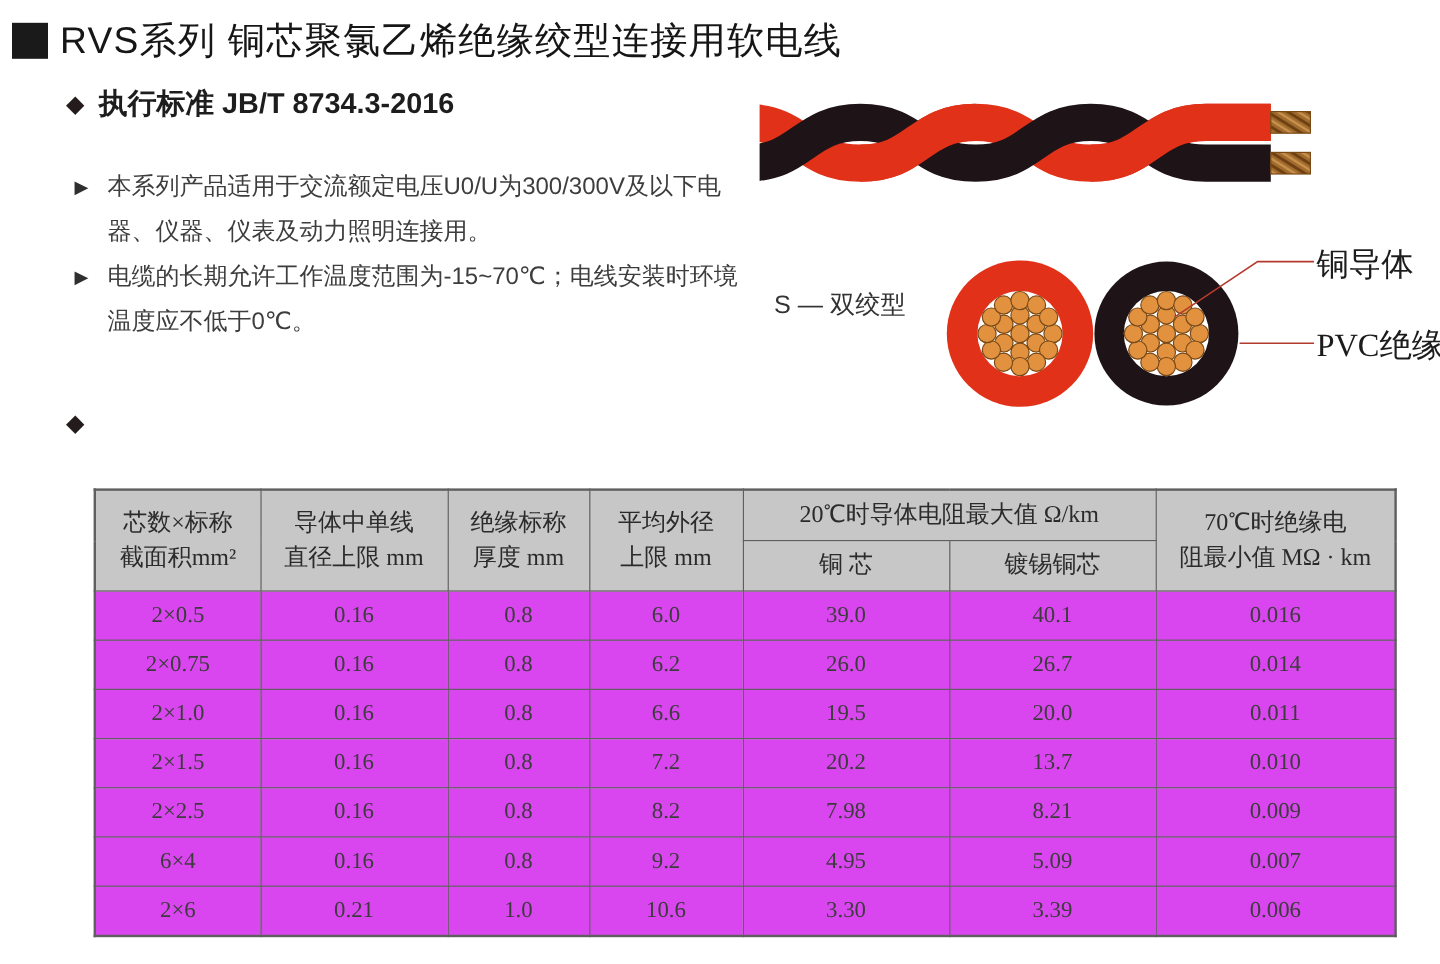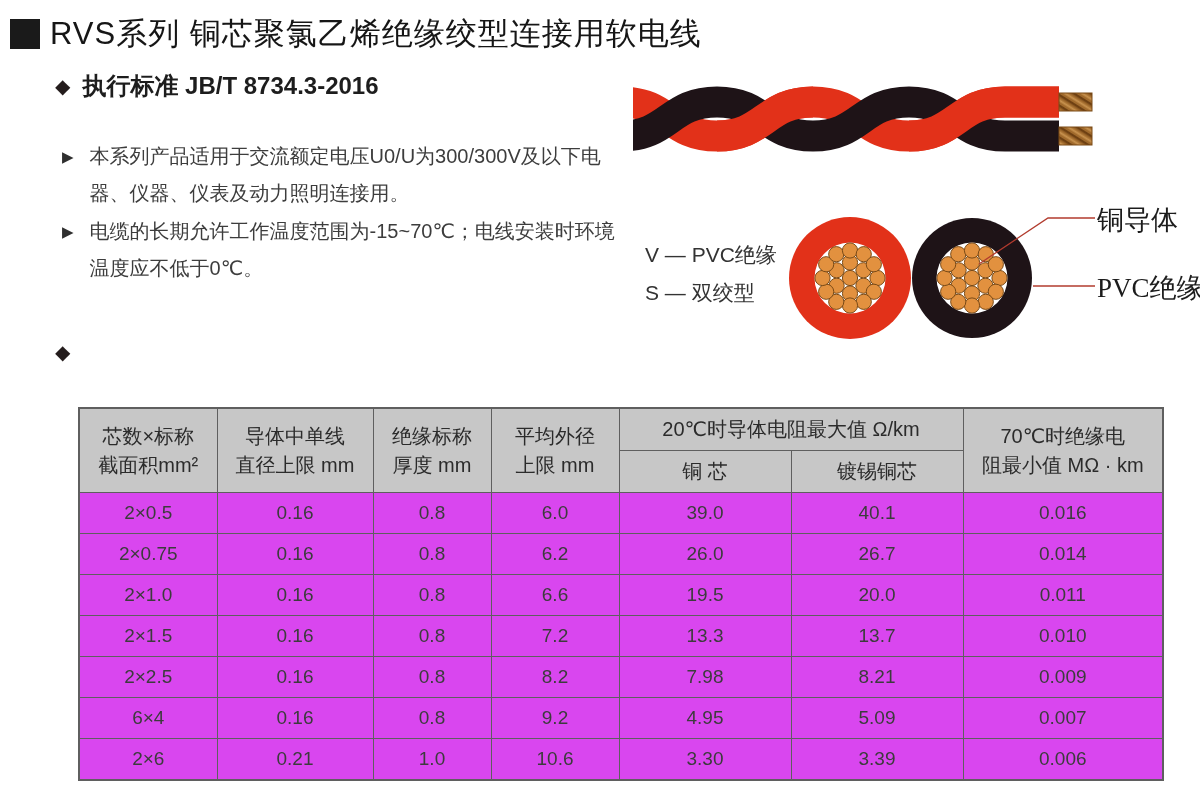--- a/index.html
+++ b/index.html
@@ -30,21 +30,21 @@
   .cs-label{position:absolute;font-family:"Liberation Serif","DejaVu Serif",serif;font-size:27px;color:#1c1c1c;white-space:nowrap;}
   #label-conductor{left:1097px;top:202px;}
   #label-insulation{left:1097px;top:270px;}
   
   .spec-table{
     position:absolute;left:78px;top:407px;border-collapse:collapse;table-layout:fixed;
     width:1084px;font-size:20px;color:#333333;text-align:center;
   }
   .spec-table th,.spec-table td{
     border:1px solid var(--table-border);font-weight:400;padding:0;
-    white-space:pre-line;line-height:1.45;
+    white-space:pre-line;line-height:1.45;font-family:Liberation Serif, serif;
   }
   .spec-table thead th{background:var(--table-header-bg);color:#2b2b2b;}
   .spec-table thead tr:first-child th{height:41px;}
   .spec-table thead tr:nth-child(2) th{height:41px;}
   .spec-table tbody td{height:40px;background:#d946ef;font-size:19px;color:#3c3c3c;}
   .spec-table{border:2px solid var(--table-border);}
   .spec-table th[rowspan]{height:84px;}
 </style>
 </head>
 <body>
@@ -84,21 +84,20 @@
   <path d="M -12 54 C 36 54 36 20 84 20 C 132 20 132 54 180 54 C 228 54 228 20 276 20 C 324 20 324 54 372 54 L 426 54" fill="none" style="stroke:var(--black-wire)" stroke-width="31"></path>
 
   <path d="M 84 54 C 132 54 132 20 180 20" fill="none" style="stroke:var(--red-wire)" stroke-width="31"></path>
   <path d="M 276 54 C 324 54 324 20 372 20 L 426 20" fill="none" style="stroke:var(--red-wire)" stroke-width="31"></path>
 
   <rect x="426" y="11" width="33" height="18" fill="url(#copperHatch)" style="stroke:var(--copper-strand-outline)" stroke-width="1"></rect>
   <rect x="426" y="45" width="33" height="18" fill="url(#copperHatch)" style="stroke:var(--copper-strand-outline)" stroke-width="1"></rect>
 </svg>
 
 <div class="legend">
-  <div class="legend-line">V — PVC绝缘</div>
   <div class="legend-line">S — 双绞型</div>
 </div>
 
 <svg id="cross-svg" width="310" height="146" viewBox="0 0 310 146">
 
   <circle cx="64" cy="72" r="61" style="fill:var(--red-wire)"></circle>
   <circle cx="64" cy="72" r="35.5" fill="#ffffff"></circle>
   <g id="strands-red" transform="translate(64,72)">
       <circle cx="0.00" cy="0.00" r="7.6" style="fill:var(--copper-strand);stroke:var(--copper-strand-outline);stroke-width:1"></circle>
       <circle cx="13.42" cy="7.75" r="7.6" style="fill:var(--copper-strand);stroke:var(--copper-strand-outline);stroke-width:1"></circle>
@@ -210,21 +209,21 @@
         <td>6.6</td>
         <td>19.5</td>
         <td>20.0</td>
         <td>0.011</td>
       </tr>
       <tr>
         <td>2×1.5</td>
         <td>0.16</td>
         <td>0.8</td>
         <td>7.2</td>
-        <td>13.3</td>
+        <td>20.2</td>
         <td>13.7</td>
         <td>0.010</td>
       </tr>
       <tr>
         <td>2×2.5</td>
         <td>0.16</td>
         <td>0.8</td>
         <td>8.2</td>
         <td>7.98</td>
         <td>8.21</td>

